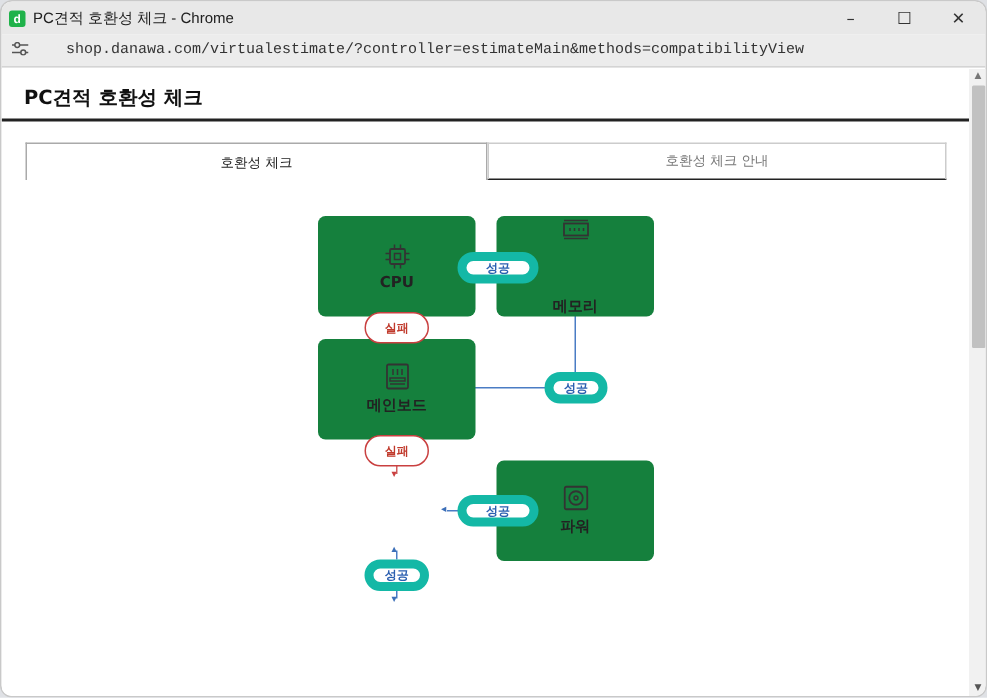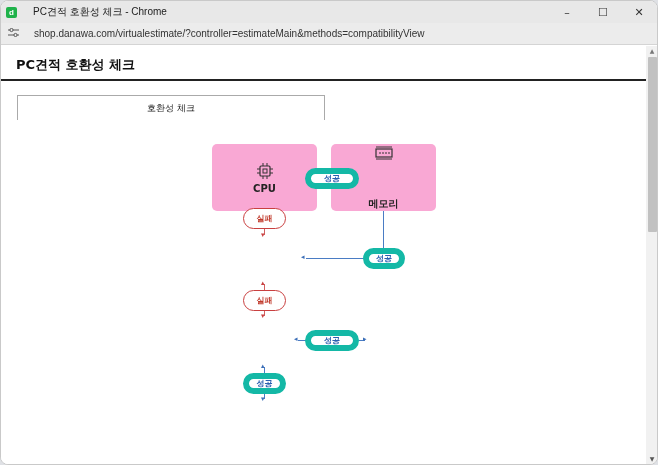--- a/index.html
+++ b/index.html
@@ -3,45 +3,45 @@
 <meta charset="utf-8">
 <style>
   * { box-sizing: border-box; margin: 0; padding: 0; }
   html, body { width: 658px; height: 465px; overflow: hidden; background: #dfe1e5; }
   body { font-family: "DejaVu Sans", "Liberation Sans", sans-serif; position: relative; }
 
   .window { position: absolute; left: 0; top: 0; width: 658px; height: 465px; background: #ffffff; border: 1px solid #c9c9c9; border-radius: 8px; overflow: hidden; }
 
   .titlebar { position: absolute; left: 0; top: 0; width: 100%; height: 22px; background: #e8e8e8; display: flex; align-items: center; }
   .favicon { width: 11px; height: 11px; margin-left: 5px; background: #1fb24a; border-radius: 2px; color: #fff; font-size: 8px; font-weight: bold; line-height: 11px; text-align: center; font-family: "Liberation Sans", sans-serif; }
-  .win-title { margin-left: 16px; font-size: 10px; color: #202020; font-family: "Liberation Sans", sans-serif; }
+  .win-title { margin-left: 5px; font-size: 10px; color: #202020; font-family: "Liberation Sans", sans-serif; }
   .win-controls { position: absolute; right: 0; top: 0; height: 22px; display: flex; }
   .win-btn { width: 36px; height: 22px; display: flex; align-items: center; justify-content: center; color: #333; font-size: 11px; }
 
   .addressbar { position: absolute; left: 0; top: 22px; width: 100%; height: 22px; background: #ececec; border-bottom: 1px solid #d4d4d4; display: flex; align-items: center; }
   .site-icon { width: 14px; margin-left: 7px; color: #555; font-size: 9px; }
-  .url { margin-left: 12px; font-size: 10px; color: #333; font-family: Liberation Sans, sans-serif; }
+  .url { margin-left: 22px; font-size: 10px; color: #333; font-family: Liberation Mono, monospace; }
 
   .page { position: absolute; left: 0; top: 45px; width: 645px; height: 420px; background: #fff; overflow: hidden; }
   .page-header { position: absolute; left: 0; top: 0; width: 645px; height: 35px; border-bottom: 2px solid #222; }
   .page-title { position: absolute; left: 15px; top: 10px; font-size: 13px; font-weight: bold; color: #111; }
 
   .tabs { position: absolute; left: 16px; top: 49px; width: 614px; height: 25px; }
   .tab { position: absolute; top: 0; height: 25px; font-size: 9px; display: flex; align-items: center; justify-content: center; text-align: right; }
   .tab.active { left: 0; width: 308px; border: 1px solid #aaa; border-bottom: none; color: #222; background: #fff; }
   .tab.inactive { left: 308px; width: 306px; border: 1px solid #ccc; border-bottom: 1px solid #222; color: #777; background: #fff; }
 
   .scrollbar { position: absolute; left: 645px; top: 45px; width: 12px; height: 420px; background: #f1f1f1; }
   .scroll-up { position: absolute; left: 0; top: 0; width: 12px; height: 10px; font-size: 6px; color: #777; text-align: center; line-height: 10px; }
   .scroll-thumb { position: absolute; left: 2px; top: 11px; width: 9px; height: 175px; background: #c1c1c1; border-radius: 1px; }
   .scroll-down { position: absolute; left: 0; bottom: 2px; width: 12px; height: 10px; font-size: 6px; color: #555; text-align: center; line-height: 10px; }
 
   
   .diagram { position: absolute; left: 0; top: 0; width: 645px; height: 465px; }
-  .node { position: absolute; width: 105px; height: 67px; background: #f9a8d4; border-radius: 5px; display: flex; flex-direction: column; align-items: center; justify-content: center; }
+  .node { position: absolute; width: 105px; height: 67px; background: #15803d; border-radius: 5px; display: flex; flex-direction: column; align-items: center; justify-content: center; }
   .node-icon { width: 18px; height: 18px; margin-bottom: 3px; }
   .node-label { font-size: 10px; color: #222; font-weight: bold; }
 
   .pill { position: absolute; height: 21px; border-radius: 11px; background: #fff; font-size: 8px; font-weight: bold; display: flex; align-items: center; justify-content: center; }
   .pill.ok { border: 6px solid #14b8a6; color: #2b5fb0; }
   .pill.fail { border: 1px solid #c94040; color: #c0392b; }
 
   .line { position: absolute; }
   .line.blue { background: #4a7cc4; }
   .line.red { background: #d06060; }
@@ -76,20 +76,21 @@
     <span class="url">shop.danawa.com/virtualestimate/?controller=estimateMain&amp;methods=compatibilityView</span>
   </div>
 
   <div class="page">
     <div class="page-header">
       <div class="page-title">PC견적 호환성 체크</div>
     </div>
 
     <div class="tabs">
       <div class="tab active">호환성 체크</div>
+      <div class="tab inactive">호환성 체크 안내</div>
     </div>
   </div>
 
   <div class="diagram">
 
     <div class="line blue" style="left:297px; top:177px; width:8px; height:1px;"></div>
     <div class="arrow blue" style="left:293px; top:173px;">◂</div>
     <div class="line blue" style="left:358px; top:177px; width:6px; height:1px;"></div>
     <div class="arrow blue" style="left:362px; top:173px;">▸</div>
 
@@ -144,22 +145,43 @@
             <line x1="8" y1="8" x2="8" y2="10"></line>
             <line x1="11" y1="8" x2="11" y2="10"></line>
             <line x1="14" y1="8" x2="14" y2="10"></line>
           </g>
         <line x1="1" y1="3" x2="17" y2="3" stroke="#333" stroke-width="1"></line>
         <line x1="1" y1="15" x2="17" y2="15" stroke="#333" stroke-width="1"></line>
       </svg>
       <div class="node-label">메모리</div>
     </div>
 
+    <div class="node" style="left:211px; top:225px;">
+      <svg class="node-icon" viewBox="0 0 18 18">
+        <rect x="2" y="1" width="14" height="16" rx="1" fill="none" stroke="#333" stroke-width="1.2"></rect>
+        <g stroke="#333" stroke-width="1">
+            <line x1="6" y1="4" x2="6" y2="8"></line>
+            <line x1="9" y1="4" x2="9" y2="8"></line>
+            <line x1="12" y1="4" x2="12" y2="8"></line>
+          </g>
+        <rect x="4" y="10" width="10" height="2" fill="none" stroke="#333" stroke-width="1"></rect>
+        <line x1="4" y1="14" x2="14" y2="14" stroke="#333" stroke-width="1"></line>
+      </svg>
+      <div class="node-label">메인보드</div>
+    </div>
 
 
+    <div class="node" style="left:330px; top:306px;">
+      <svg class="node-icon" viewBox="0 0 18 18">
+        <rect x="1.5" y="1.5" width="15" height="15" rx="1" fill="none" stroke="#333" stroke-width="1.2"></rect>
+        <circle cx="9" cy="9" r="4.5" fill="none" stroke="#333" stroke-width="1.2"></circle>
+        <circle cx="9" cy="9" r="1.3" fill="none" stroke="#333" stroke-width="1"></circle>
+      </svg>
+      <div class="node-label">파워</div>
+    </div>
 
 
     <div class="pill ok" style="left:304px; top:167px; width:54px;">성공</div>
     <div class="pill fail" style="left:242px; top:207px; width:43px;">실패</div>
     <div class="pill ok" style="left:362px; top:247px; width:42px;">성공</div>
     <div class="pill fail" style="left:242px; top:289px; width:43px;">실패</div>
     <div class="pill ok" style="left:304px; top:329px; width:54px;">성공</div>
     <div class="pill ok" style="left:242px; top:372px; width:43px;">성공</div>
   </div>
 

